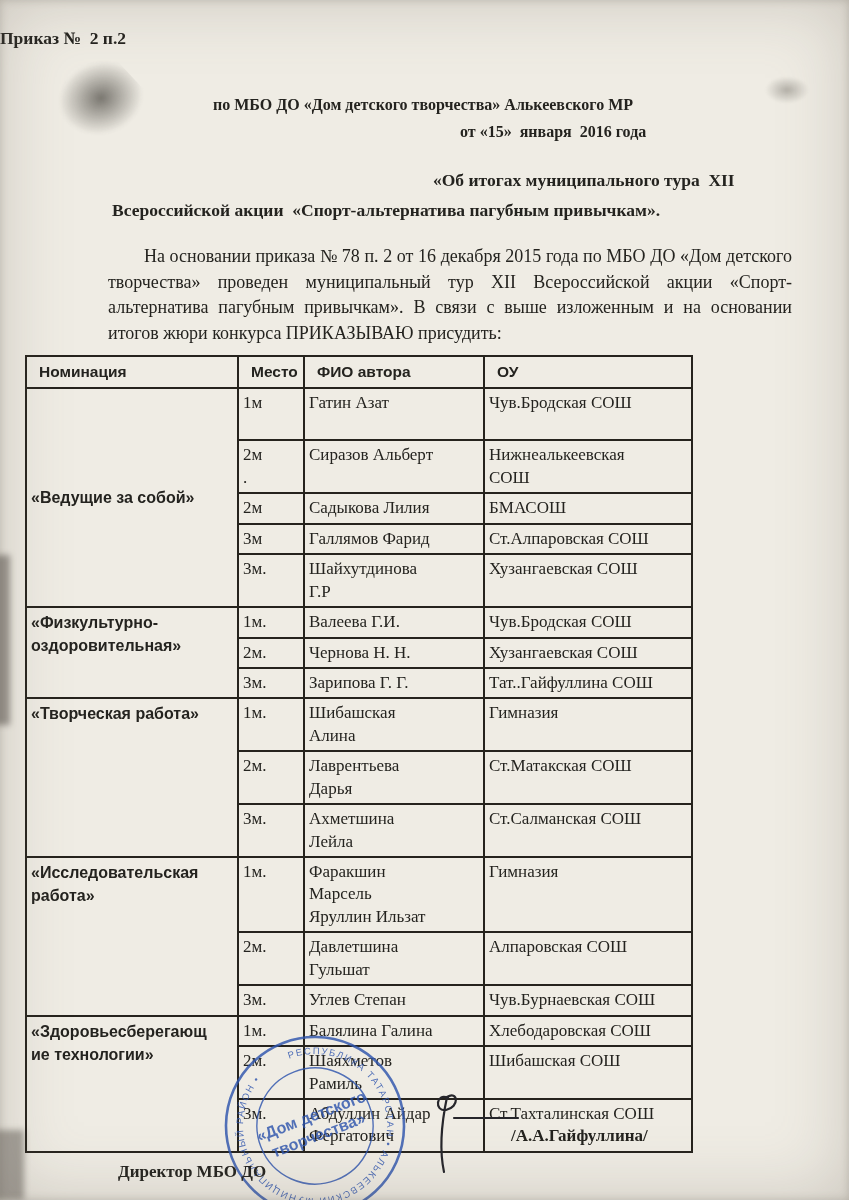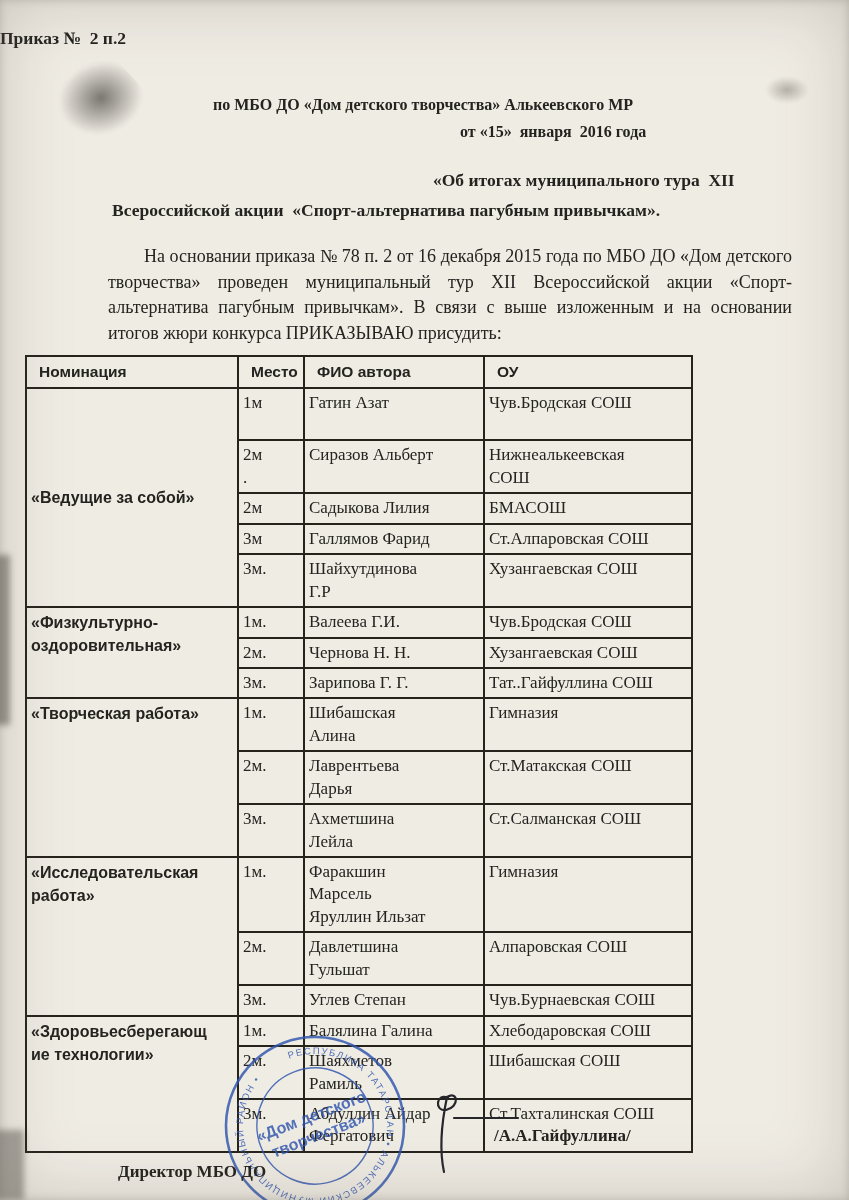--- a/index.html
+++ b/index.html
@@ -61,21 +61,21 @@
 
   .stamp{
     position:absolute;left:222px;top:1033px;width:186px;height:186px;
     transform:rotate(-21deg);opacity:.82;pointer-events:none;
   }
   .signature{position:absolute;left:418px;top:1088px;}
   .footer-left{
     position:absolute;left:118px;top:1104px;
     font-weight:bold;font-size:17px;line-height:1.6;white-space:pre;
   }
-  .sig-name{position:absolute;left:494px;top:1126px;font-weight:bold;font-size:17px;white-space:pre;}
+  .sig-name{position:absolute;left:511px;top:1126px;font-weight:bold;font-size:17px;white-space:pre;}
 </style>
 </head>
 <body>
 
 <div class="artifact a1"></div>
 <div class="artifact a2"></div>
 <div class="artifact a3"></div>
 <div class="artifact a4"></div>
 
 <div class="hline title">Приказ №  2 п.2</div>

